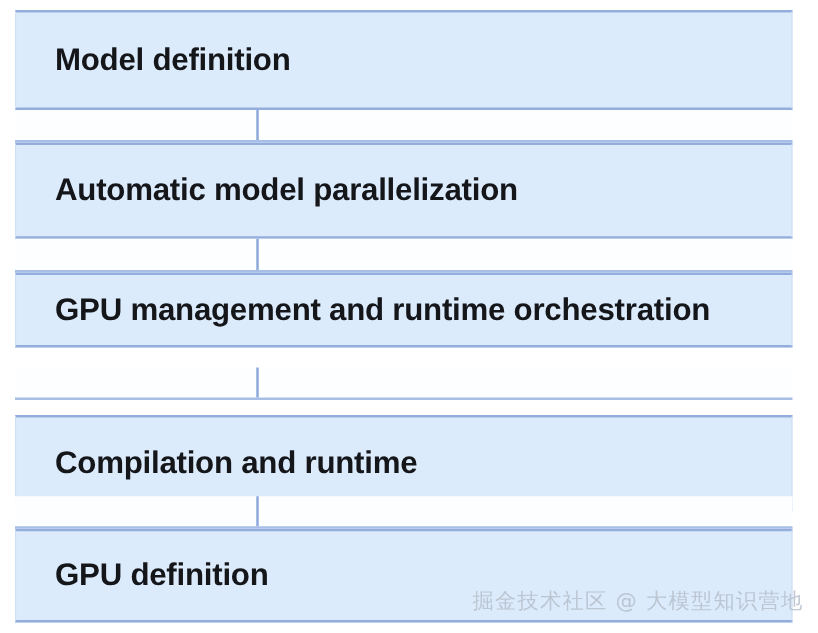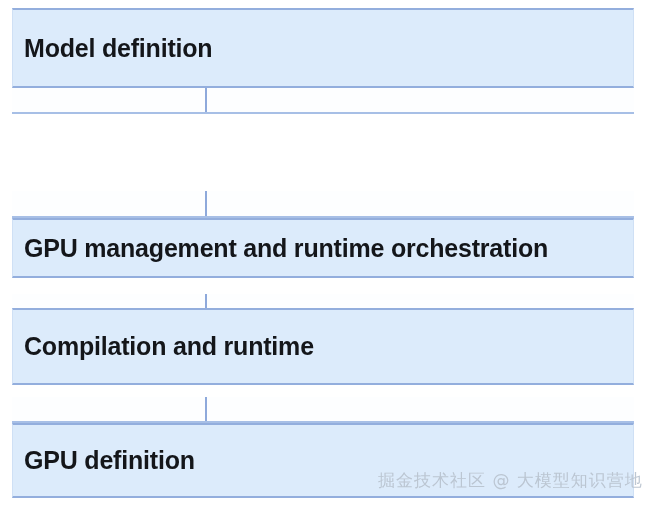--- a/index.html
+++ b/index.html
@@ -35,29 +35,29 @@
     border-right: 1px solid #cfe0f5;
     display: flex;
     align-items: center;
   }
 
   .layer-label {
     font-size: 25px;
     font-weight: 700;
     color: #14161a;
     letter-spacing: -0.2px;
-    padding-left: 11px;
+    padding-left: 31px;
     white-space: nowrap;
   }
 
   
   .layer-0 { top: 8px;   height: 80px; }
   .layer-1 { top: 114px; height: 77px; }
   .layer-2 { top: 218px; height: 60px; }
-  .layer-3 { top: 308px; height: 77px; }
+  .layer-3 { top: 332px; height: 77px; }
   .layer-4 { top: 423px; height: 75px; }
 
   
   .connector {
     position: absolute;
     left: 12px;
     width: 622px;
     box-sizing: border-box;
     background: #fdfeff;
     border-bottom: 2px solid #a7bfe6;
@@ -95,20 +95,23 @@
 <div id="stack">
 
   <div class="layer-box layer-0">
     <span class="layer-label">Model definition</span>
   </div>
 
   <div class="connector connector-0">
     <div class="connector-rail"></div>
   </div>
 
+  <div class="layer-box layer-1">
+    <span class="layer-label">Automatic model parallelization</span>
+  </div>
 
   <div class="connector connector-1">
     <div class="connector-rail"></div>
   </div>
 
   <div class="layer-box layer-2">
     <span class="layer-label">GPU management and runtime orchestration</span>
   </div>
 
   <div class="connector connector-2">

